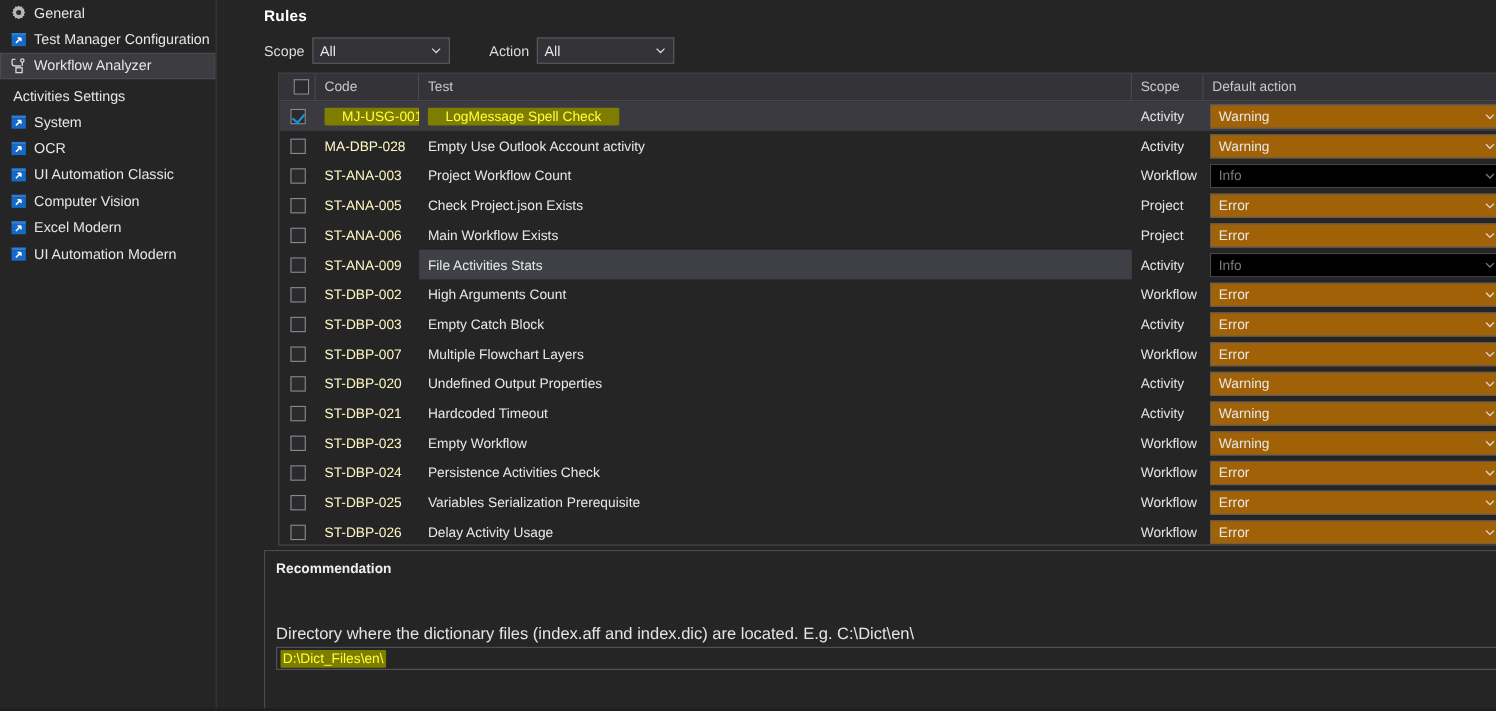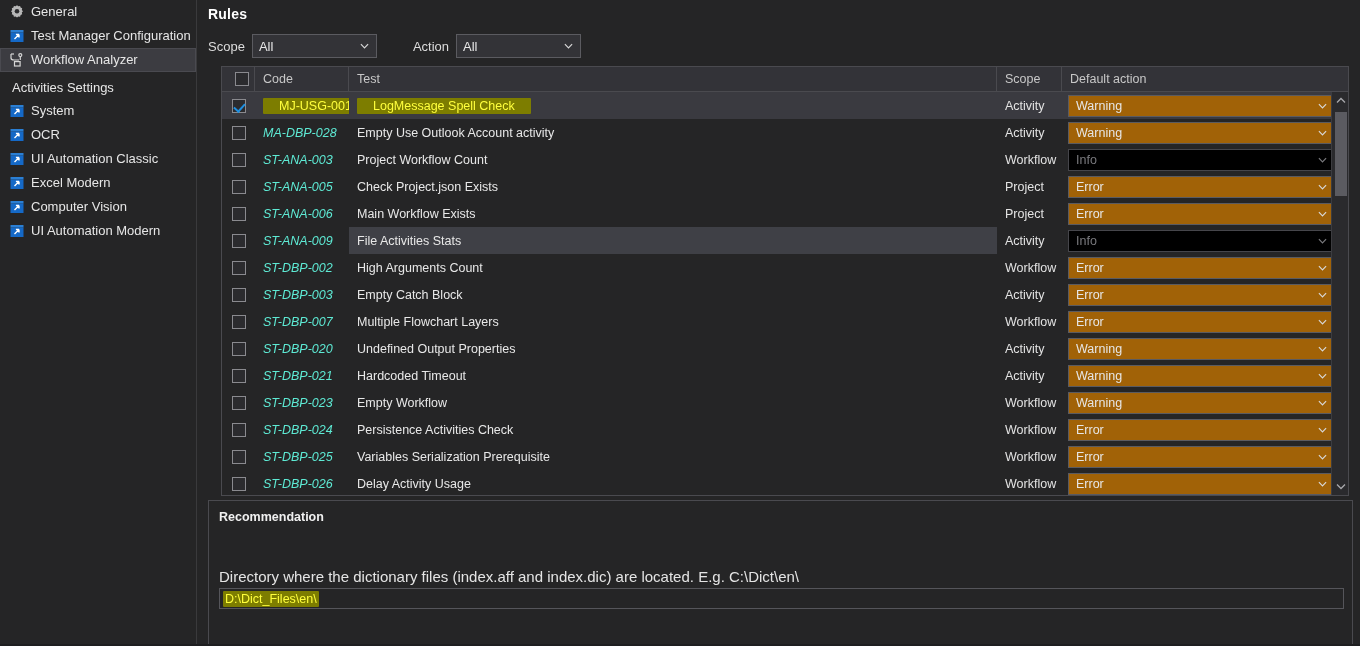--- a/index.html
+++ b/index.html
@@ -13,20 +13,21 @@
     -webkit-font-smoothing: antialiased;
   }
   * { box-sizing: border-box; }
 
   #app {
     position: relative;
     width: 1360px;
     height: 646px;
     background: #252526;
     display: flex;
+    gap: 32px;
   }
 
   
   .sidebar {
     width: 197px;
     height: 646px;
     background: #252526;
     border-right: 1px solid #3a3a3c;
     flex: 0 0 197px;
     padding-top: 0px;
@@ -185,21 +186,21 @@
     align-items: center;
     overflow: hidden;
     white-space: nowrap;
   }
   .cell.col-check { justify-content: center; }
   .cell.col-code { padding-left: 8px; }
   .cell.col-name { padding-left: 8px; }
   .cell.col-scope { padding-left: 8px; color: #e3e3e3; }
   .cell.col-act { padding-left: 6px; padding-right: 12px; }
 
-  .code-txt { color: #5eead4; font-style: italic; }
+  .code-txt { color: #fef9c3; }
   .name-txt { color: #e8e8e8; }
 
   .row.hovered .col-name { background: #3f4046; }
 
   
   .hl {
     background: #7d7d00;
     color: #ffff3c;
     padding: 1px 16px;
     border-radius: 1px;
@@ -381,29 +382,29 @@
               <path d="M5.5 11 L10 6.5 M10 6.5 L10 9.6 M10 6.5 L6.9 6.5" stroke="#ffffff" stroke-width="1.4" fill="none"></path>
             </svg></span>
           <span class="nav-label">UI Automation Classic</span>
         </div>
         <div class="nav-item">
           <span class="nav-icon"><svg width="16" height="16" viewBox="0 0 16 16">
               <rect x="1.5" y="2" width="13" height="2.6" fill="#2a7fd4"></rect>
               <rect x="1.5" y="4.6" width="13" height="9.4" fill="#1569c7"></rect>
               <path d="M5.5 11 L10 6.5 M10 6.5 L10 9.6 M10 6.5 L6.9 6.5" stroke="#ffffff" stroke-width="1.4" fill="none"></path>
             </svg></span>
-          <span class="nav-label">Excel Modern</span>
+          <span class="nav-label">Computer Vision</span>
         </div>
         <div class="nav-item">
           <span class="nav-icon"><svg width="16" height="16" viewBox="0 0 16 16">
               <rect x="1.5" y="2" width="13" height="2.6" fill="#2a7fd4"></rect>
               <rect x="1.5" y="4.6" width="13" height="9.4" fill="#1569c7"></rect>
               <path d="M5.5 11 L10 6.5 M10 6.5 L10 9.6 M10 6.5 L6.9 6.5" stroke="#ffffff" stroke-width="1.4" fill="none"></path>
             </svg></span>
-          <span class="nav-label">Computer Vision</span>
+          <span class="nav-label">Excel Modern</span>
         </div>
         <div class="nav-item">
           <span class="nav-icon"><svg width="16" height="16" viewBox="0 0 16 16">
               <rect x="1.5" y="2" width="13" height="2.6" fill="#2a7fd4"></rect>
               <rect x="1.5" y="4.6" width="13" height="9.4" fill="#1569c7"></rect>
               <path d="M5.5 11 L10 6.5 M10 6.5 L10 9.6 M10 6.5 L6.9 6.5" stroke="#ffffff" stroke-width="1.4" fill="none"></path>
             </svg></span>
           <span class="nav-label">UI Automation Modern</span>
         </div>
       </div>

